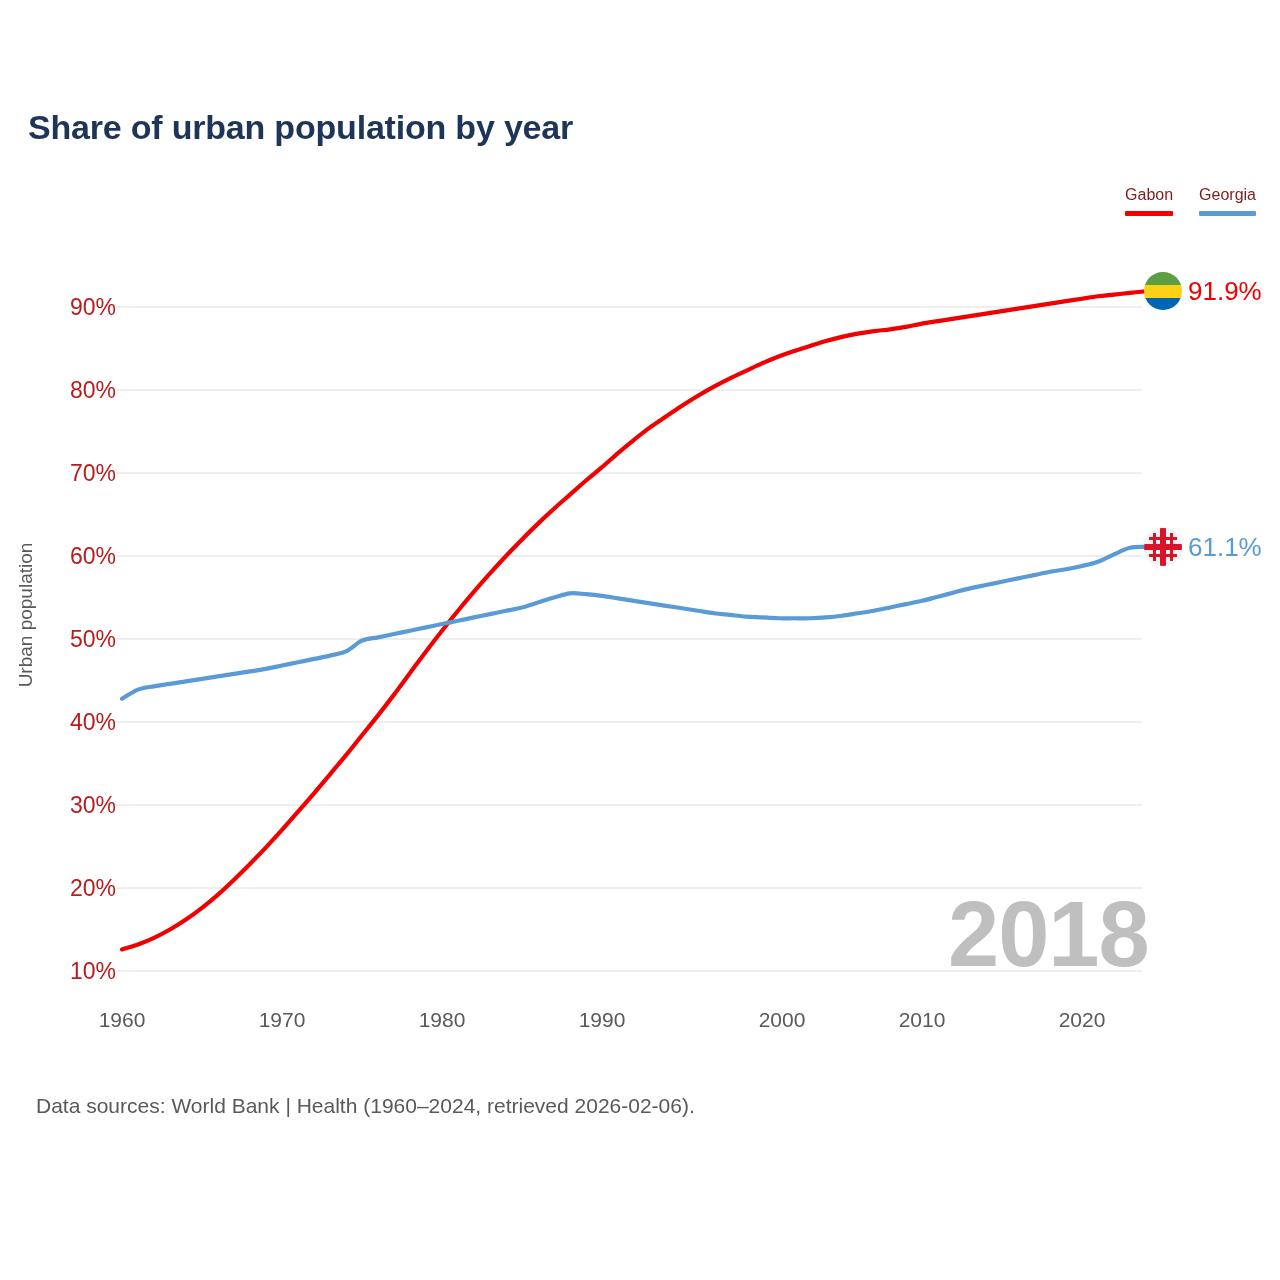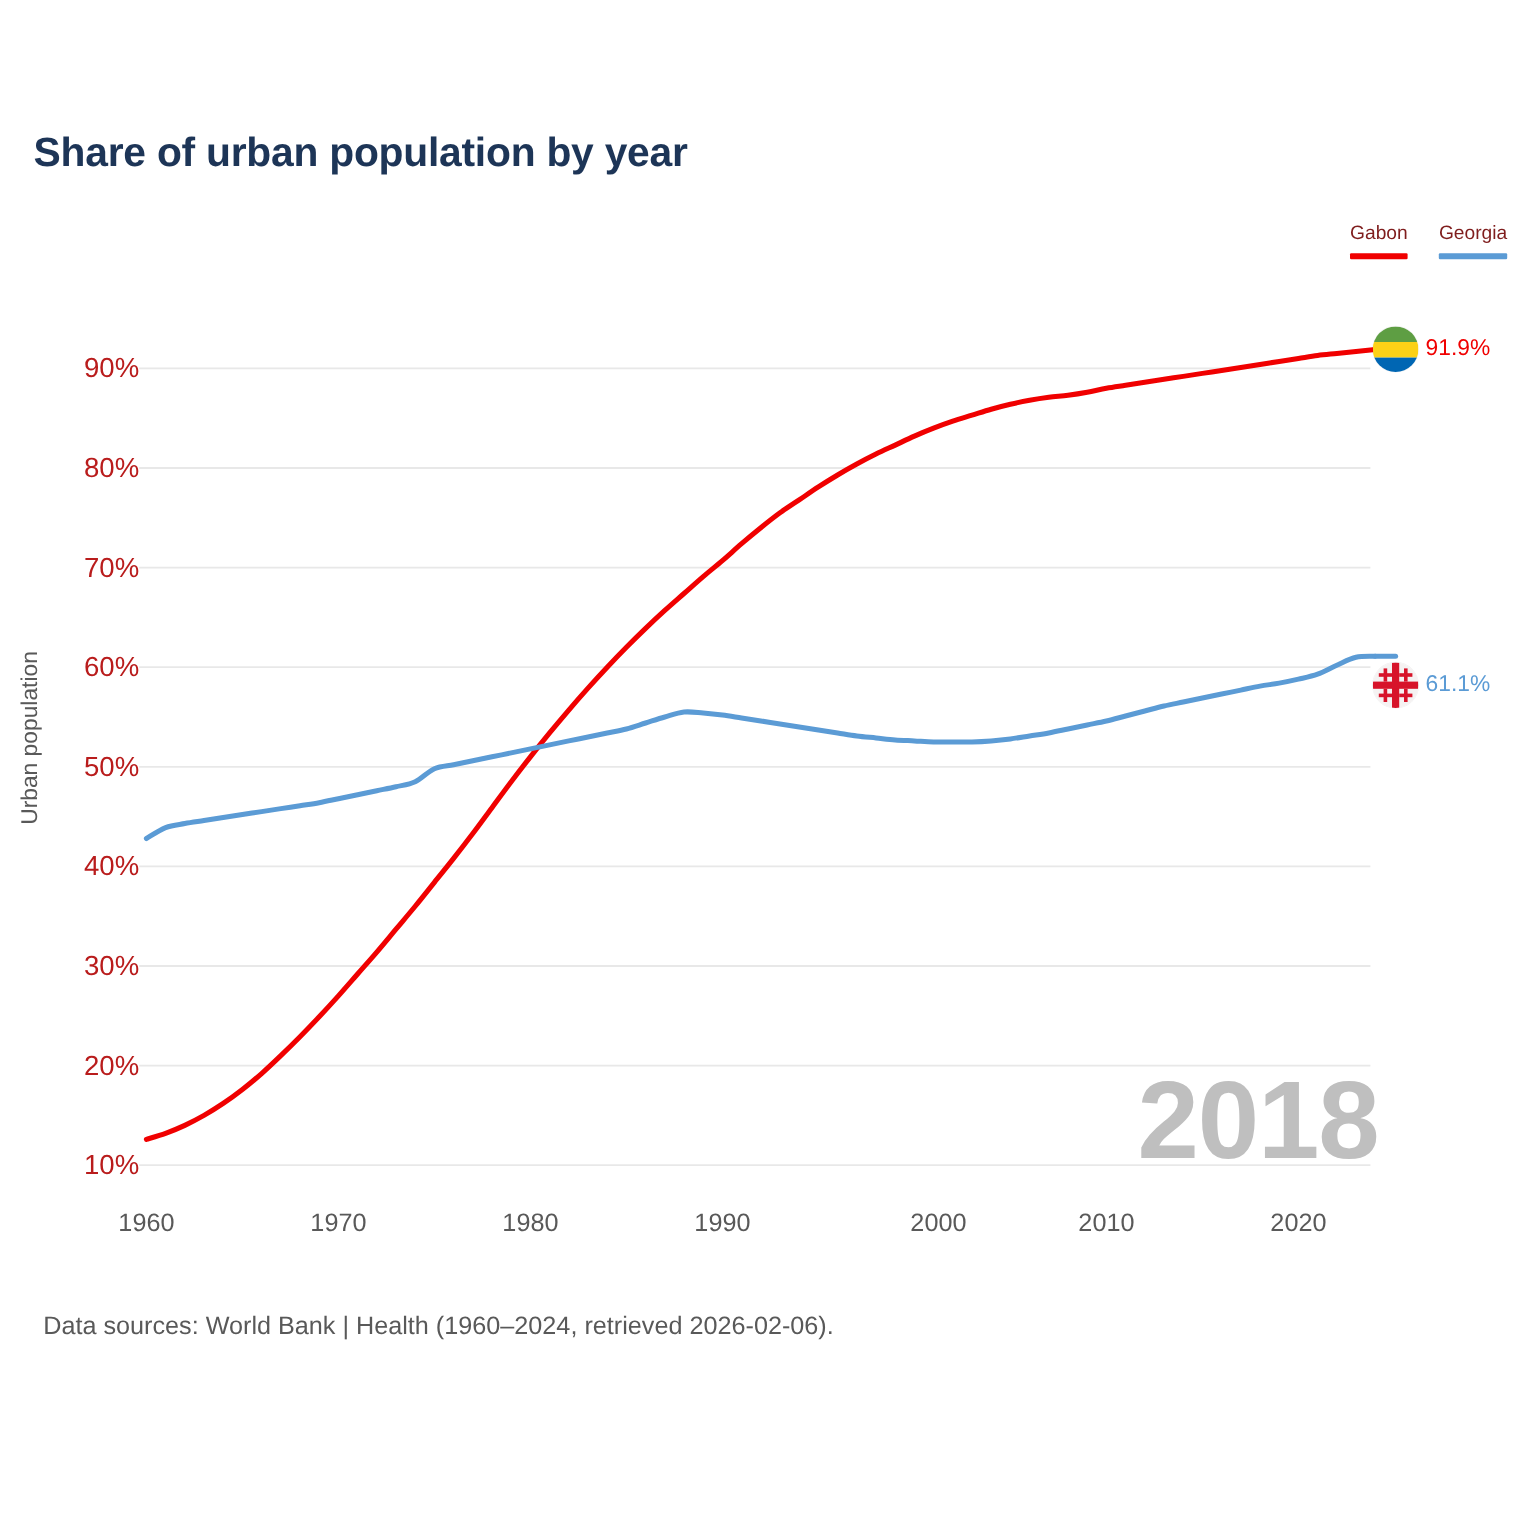--- a/index.html
+++ b/index.html
@@ -114,21 +114,21 @@
     width: 38px;
     height: 38px;
     border-radius: 50%;
     overflow: hidden;
     position: relative;
     flex: none;
     box-shadow: 0 0 0 0.5px rgba(0,0,0,0.06);
   }
   .flag .stripe { position: absolute; left: 0; width: 100%; }
   .flag-value {
-    font-size: 19px;
+    font-size: 26px;
     white-space: nowrap;
   }
   
   .ge-bg { position:absolute; inset:0; background:#f5f2f2; }
   .ge-cross-v { position:absolute; left:41%; top:0; width:18%; height:100%; background:#d7142a; }
   .ge-cross-h { position:absolute; top:41%; left:0; height:18%; width:100%; background:#d7142a; }
   .ge-small { position:absolute; width:11px; height:11px; }
   .ge-small i {
     position:absolute; background:#d7142a;
   }
@@ -213,21 +213,21 @@
 
     <div class="end-marker" id="marker-gabon" style="left: 1144px; top: 291.23px;">
       <span class="flag">
         <span class="stripe" style="top:0;height:33.34%;background:#5e9e43"></span>
         <span class="stripe" style="top:33.34%;height:33.33%;background:#fcd116"></span>
         <span class="stripe" style="top:66.67%;height:33.33%;background:#0066b3"></span>
       </span>
       <span class="flag-value" style="color:#f00000">91.9%</span>
     </div>
 
-    <div class="end-marker" id="marker-georgia" style="left: 1144px; top: 571px;">
+    <div class="end-marker" id="marker-georgia" style="left: 1144px; top: 547px;">
       <span class="flag">
         <span class="ge-bg"></span>
         <span class="ge-cross-v"></span>
         <span class="ge-cross-h"></span>
         <span class="ge-small" style="left:5px;top:5px;">
             <i class="v"></i>
             <i class="h"></i>
           </span>
         <span class="ge-small" style="right:5px;top:5px;">
             <i class="v"></i>

